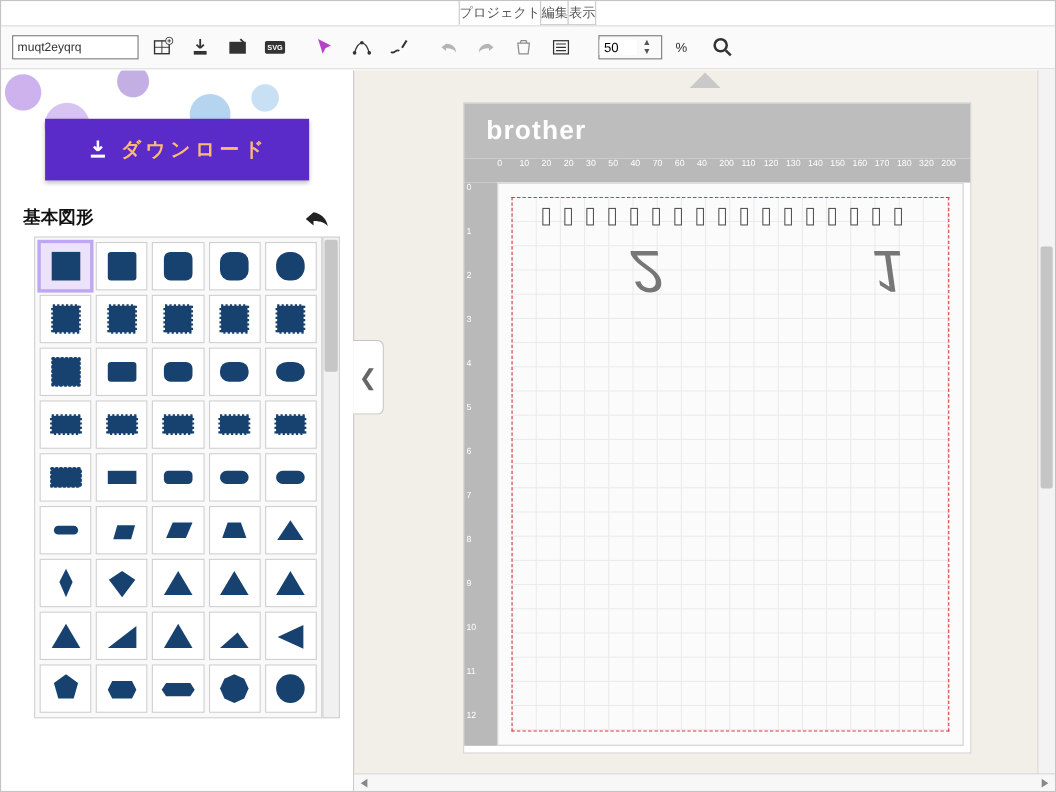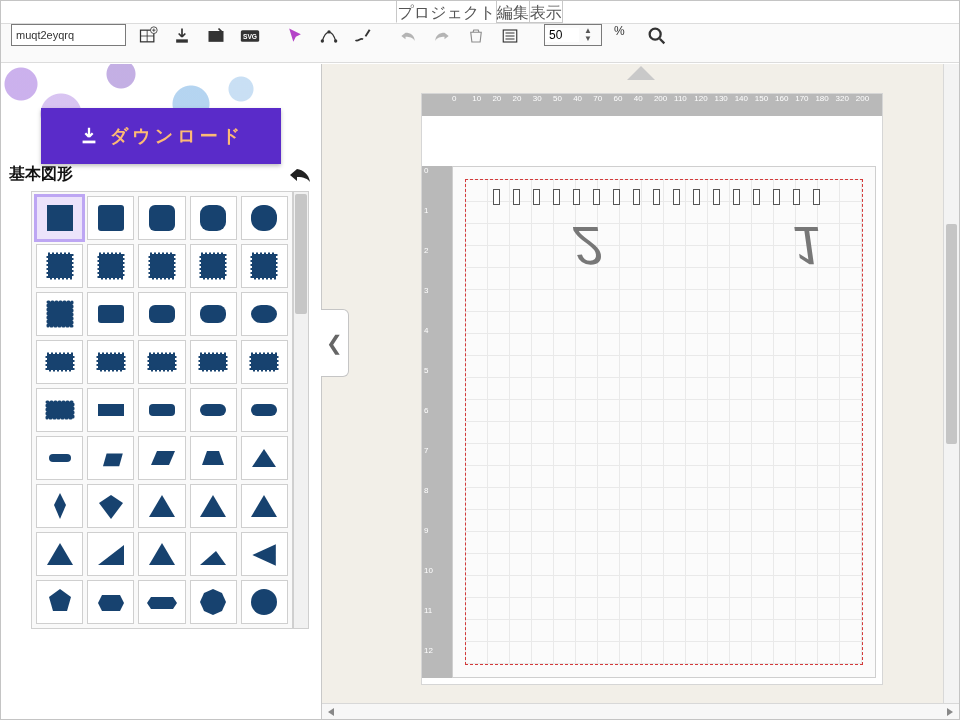--- a/index.html
+++ b/index.html
@@ -2,25 +2,25 @@
 <html><head>
 <meta charset="utf-8">
 <style>
 * { margin: 0; padding: 0; box-sizing: border-box; font-family: "Helvetica Neue", Arial, "Hiragino Kaku Gothic ProN", "Meiryo", sans-serif; }
 html, body { width: 960px; height: 720px; background: #fff; overflow: hidden; }
 
 .app { position: relative; width: 960px; height: 720px; border: 1px solid #c4c4c4; box-shadow: 0 0 4px rgba(0,0,0,.3); background:#fff;}
 
 
 .menubar { position:absolute; top:0; left:0; right:0; height:22px; display:flex; justify-content:center; gap:0; }
-.menubar .item { border:1px solid #c8c8c8; border-top:0; padding:2px 0; font-size:16px; color:#555; background:#fff; margin-left:-1px; cursor:default;}
+.menubar .item { border:1px solid #c8c8c8; border-top:0; padding:2px 0; font-size:12px; color:#555; background:#fff; margin-left:-1px; cursor:default;}
 .menubar .item.active { border-bottom:1px solid #fff; }
 
 
-.toolbar { position:absolute; top:22px; left:0; right:0; height:40px; border-top:1px solid #dcdcdc; border-bottom:1px solid #dcdcdc; background:#fafafa; display:flex; align-items:flex-start; padding:0 10px; gap:10px;}
+.toolbar { position:absolute; top:22px; left:0; right:0; height:40px; border-top:1px solid #dcdcdc; border-bottom:1px solid #dcdcdc; background:#fafafa; display:flex; align-items:center; padding:0 10px; gap:10px;}
 .toolbar .textbox { width:115px; height:22px; border:1px solid #7a7a7a; font-size:11px; padding:2px 4px; color:#333;}
 .tb-icon { width:24px; height:24px; display:flex; align-items:center; justify-content:center; color:#353535; cursor:default;}
 .tb-sep { width:1px; }
 .zoom-box { margin-left:12px; width:58px; height:22px; border:1px solid #7a7a7a; display:flex; align-items:center;}
 .zoom-box input { width:34px; border:0; font-size:12px; padding-left:4px; outline:none;}
 .zoom-box .spin { width:18px; display:flex; flex-direction:column; line-height:1;}
 .zoom-box .spin span{font-size:8px; color:#555; text-align:center; cursor:default;}
 .pct { font-size:12px; color:#333; margin-left:2px;}
 .searchglass{ margin-left:10px;}
 
@@ -34,21 +34,21 @@
     radial-gradient(circle at 40px 30px, rgba(168,123,224,0.65) 0 16px, transparent 17px),
     radial-gradient(circle at 80px 60px, rgba(168,123,224,0.5) 0 20px, transparent 21px),
     radial-gradient(circle at 140px 20px, rgba(134,93,200,0.55) 0 14px, transparent 15px),
     radial-gradient(circle at 210px 50px, rgba(105,168,225,0.55) 0 18px, transparent 19px),
     radial-gradient(circle at 260px 35px, rgba(105,168,225,0.4) 0 12px, transparent 13px),
     radial-gradient(circle at 115px 95px, rgba(168,123,224,0.35) 0 10px, transparent 11px);
 }
 .dl-btn{ position:relative; z-index:1; margin:30px auto 0 auto; width:240px; height:56px; background:#5a2bc9; color:#fdba74; display:flex; align-items:center; justify-content:center; gap:10px; font-size:18px; font-weight:700; letter-spacing:4px; box-shadow:0 2px 4px rgba(0,0,0,.25); cursor:pointer;}
 .dl-btn svg{width:22px;height:22px;}
 
-.shapes-head{ position:relative; z-index:1; padding:0 8px; display:flex; align-items:center; justify-content:space-between;}
+.shapes-head{ position:relative; z-index:1; margin-top:24px; padding:0 20px; display:flex; align-items:center; justify-content:space-between;}
 .shapes-head h3{ font-size:16px; font-weight:700; color:#121212;}
 .undo-btn{ width:26px;height:20px; cursor:default;}
 
 .shapes-grid-wrap{ position:relative; z-index:1; margin:6px 12px 0 30px; height:438px; display:flex; }
 .shapes-grid{ flex:1; overflow-y:auto; border:1px solid #d0d0d0; background:#f9f9f9; padding:4px; display:grid; grid-template-columns:repeat(5,1fr); gap:4px; align-content:start;}
 .shapes-scroll{ width:16px; background:#f1f1f1; position:relative; border:1px solid #cfcfcf;}
 .shapes-scroll .thumb{ position:absolute; left:1px; right:1px; top:2px; height:120px; background:#c6c6c6; border-radius:2px;}
 .shape-cell{ background:#fff; border:1px solid #cfcfcf; height:44px; display:flex; align-items:center; justify-content:center; cursor:pointer;}
 .shape-cell.selected{ outline:3px solid #bda6f3; outline-offset:-1px; background:#ece3fb;}
 .shape-cell svg{ width:34px; height:34px; }
@@ -432,20 +432,23 @@
             <div class="thumb"></div>
           </div>
       </div>
     </div>
 
     <div class="handle">❮</div>
 
     <div class="right">
       <div class="page-top-arrow"></div>
       <div class="mat">
+        <div class="mat-header">
+          <span class="brother">brother</span>
+        </div>
         <div class="rulers">
           <div class="ruler-h" id="ruler-h">
               <span>0</span>
               <span>10</span>
               <span>20</span>
               <span>20</span>
               <span>30</span>
               <span>50</span>
               <span>40</span>
               <span>70</span>

